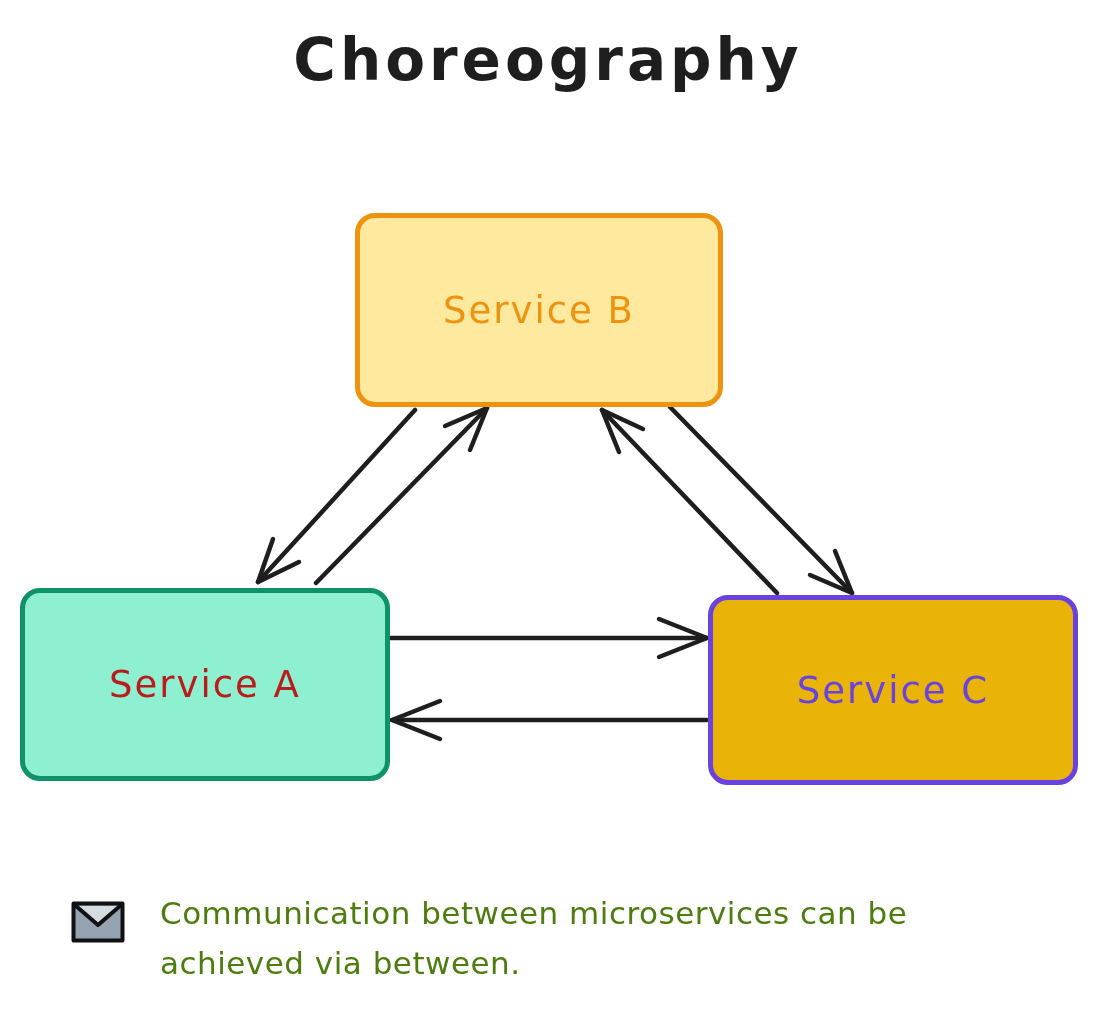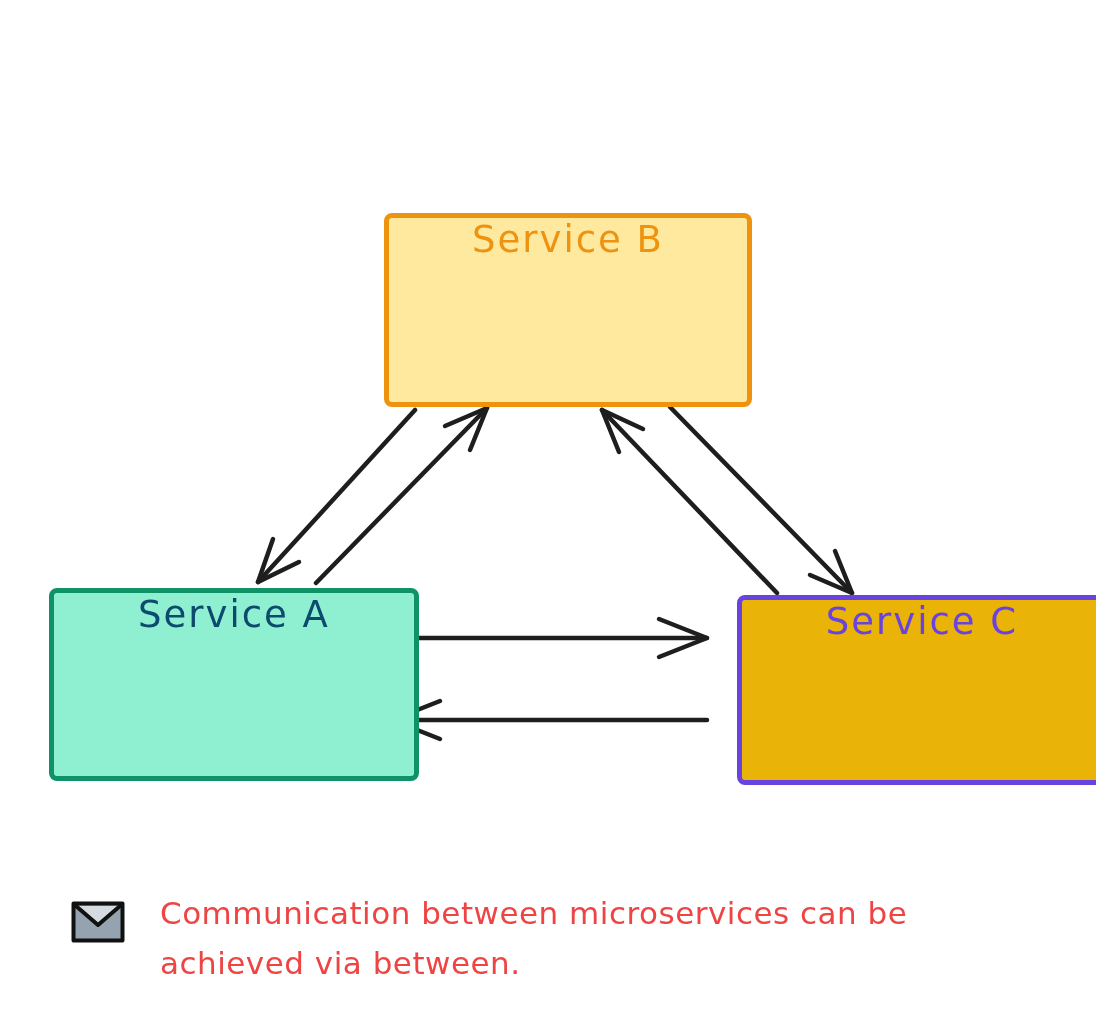--- a/index.html
+++ b/index.html
@@ -41,25 +41,24 @@
     fill: none;
     stroke: #1e1e1e;
     stroke-width: 4.5;
     stroke-linecap: round;
     stroke-linejoin: round;
   }
   .node {
     position: absolute;
     box-sizing: border-box;
     border: 5px solid #000;
-    border-radius: 8px;
+    border-radius: 20px;
     display: flex;
-    align-items: flex-start;
+    align-items: center;
     justify-content: center;
-    margin-left: 29px;
   }
   .node-label {
     font-size: 37px;
     letter-spacing: 2px;
     font-weight: 500;
   }
   #node-b { left: 355px; top: 213px; width: 368px; height: 194px; }
   #node-a { left: 20px;  top: 588px; width: 370px; height: 193px; }
   #node-c { left: 708px; top: 595px; width: 370px; height: 190px; }
   .note {
@@ -71,29 +70,30 @@
   }
   .envelope {
     flex: 0 0 auto;
     margin-top: 12px;
   }
   .note-text {
     margin-left: 34px;
     font-size: 31px;
     line-height: 50px;
     letter-spacing: 0.5px;
-    color: #ef4444;
+    color: #4d7c0f;
     white-space: nowrap;
   }
 </style>
 </head>
 <body>
 
 <div class="canvas">
 
+  <h1 class="title">Choreography</h1>
 
   <svg class="arrows" viewBox="0 0 1096 1016" aria-hidden="true">
     <g>
       <path d="M415,410 L258,582" style="stroke: rgb(30, 30, 30);"></path>
       <path d="M273,539 L258,582 L299,562" style="stroke: rgb(30, 30, 30);"></path>
     </g>
     <g>
       <path d="M316,583 L487,408" style="stroke: rgb(30, 30, 30);"></path>
       <path d="M445,426 L487,408 L470,450" style="stroke: rgb(30, 30, 30);"></path>
     </g>
@@ -112,21 +112,21 @@
     <g>
       <path d="M707,720 L392,720" style="stroke: rgb(30, 30, 30);"></path>
       <path d="M440,701 L392,720 L440,739" style="stroke: rgb(30, 30, 30);"></path>
     </g>
   </svg>
 
   <div class="node" id="node-b" style="background: rgb(255, 233, 158); border-color: rgb(238, 147, 16); color: rgb(238, 147, 16);">
     <span class="node-label">Service B</span>
   </div>
 
-  <div class="node" id="node-a" style="background: rgb(142, 240, 209); border-color: rgb(15, 146, 104); color: #0c4a6e;">
+  <div class="node" id="node-a" style="background: rgb(142, 240, 209); border-color: rgb(15, 146, 104); color: #b91c1c;">
     <span class="node-label">Service A</span>
   </div>
 
   <div class="node" id="node-c" style="background: #eab308; border-color: rgb(105, 67, 224); color: rgb(105, 67, 224);">
     <span class="node-label">Service C</span>
   </div>
 
   <div class="note">
     <svg class="envelope" width="56" height="44" viewBox="0 0 56 44" aria-hidden="true">
       <rect x="3.5" y="3.5" width="49" height="37" fill="#94a3af" stroke="#111111" stroke-width="4" stroke-linejoin="round"></rect>

